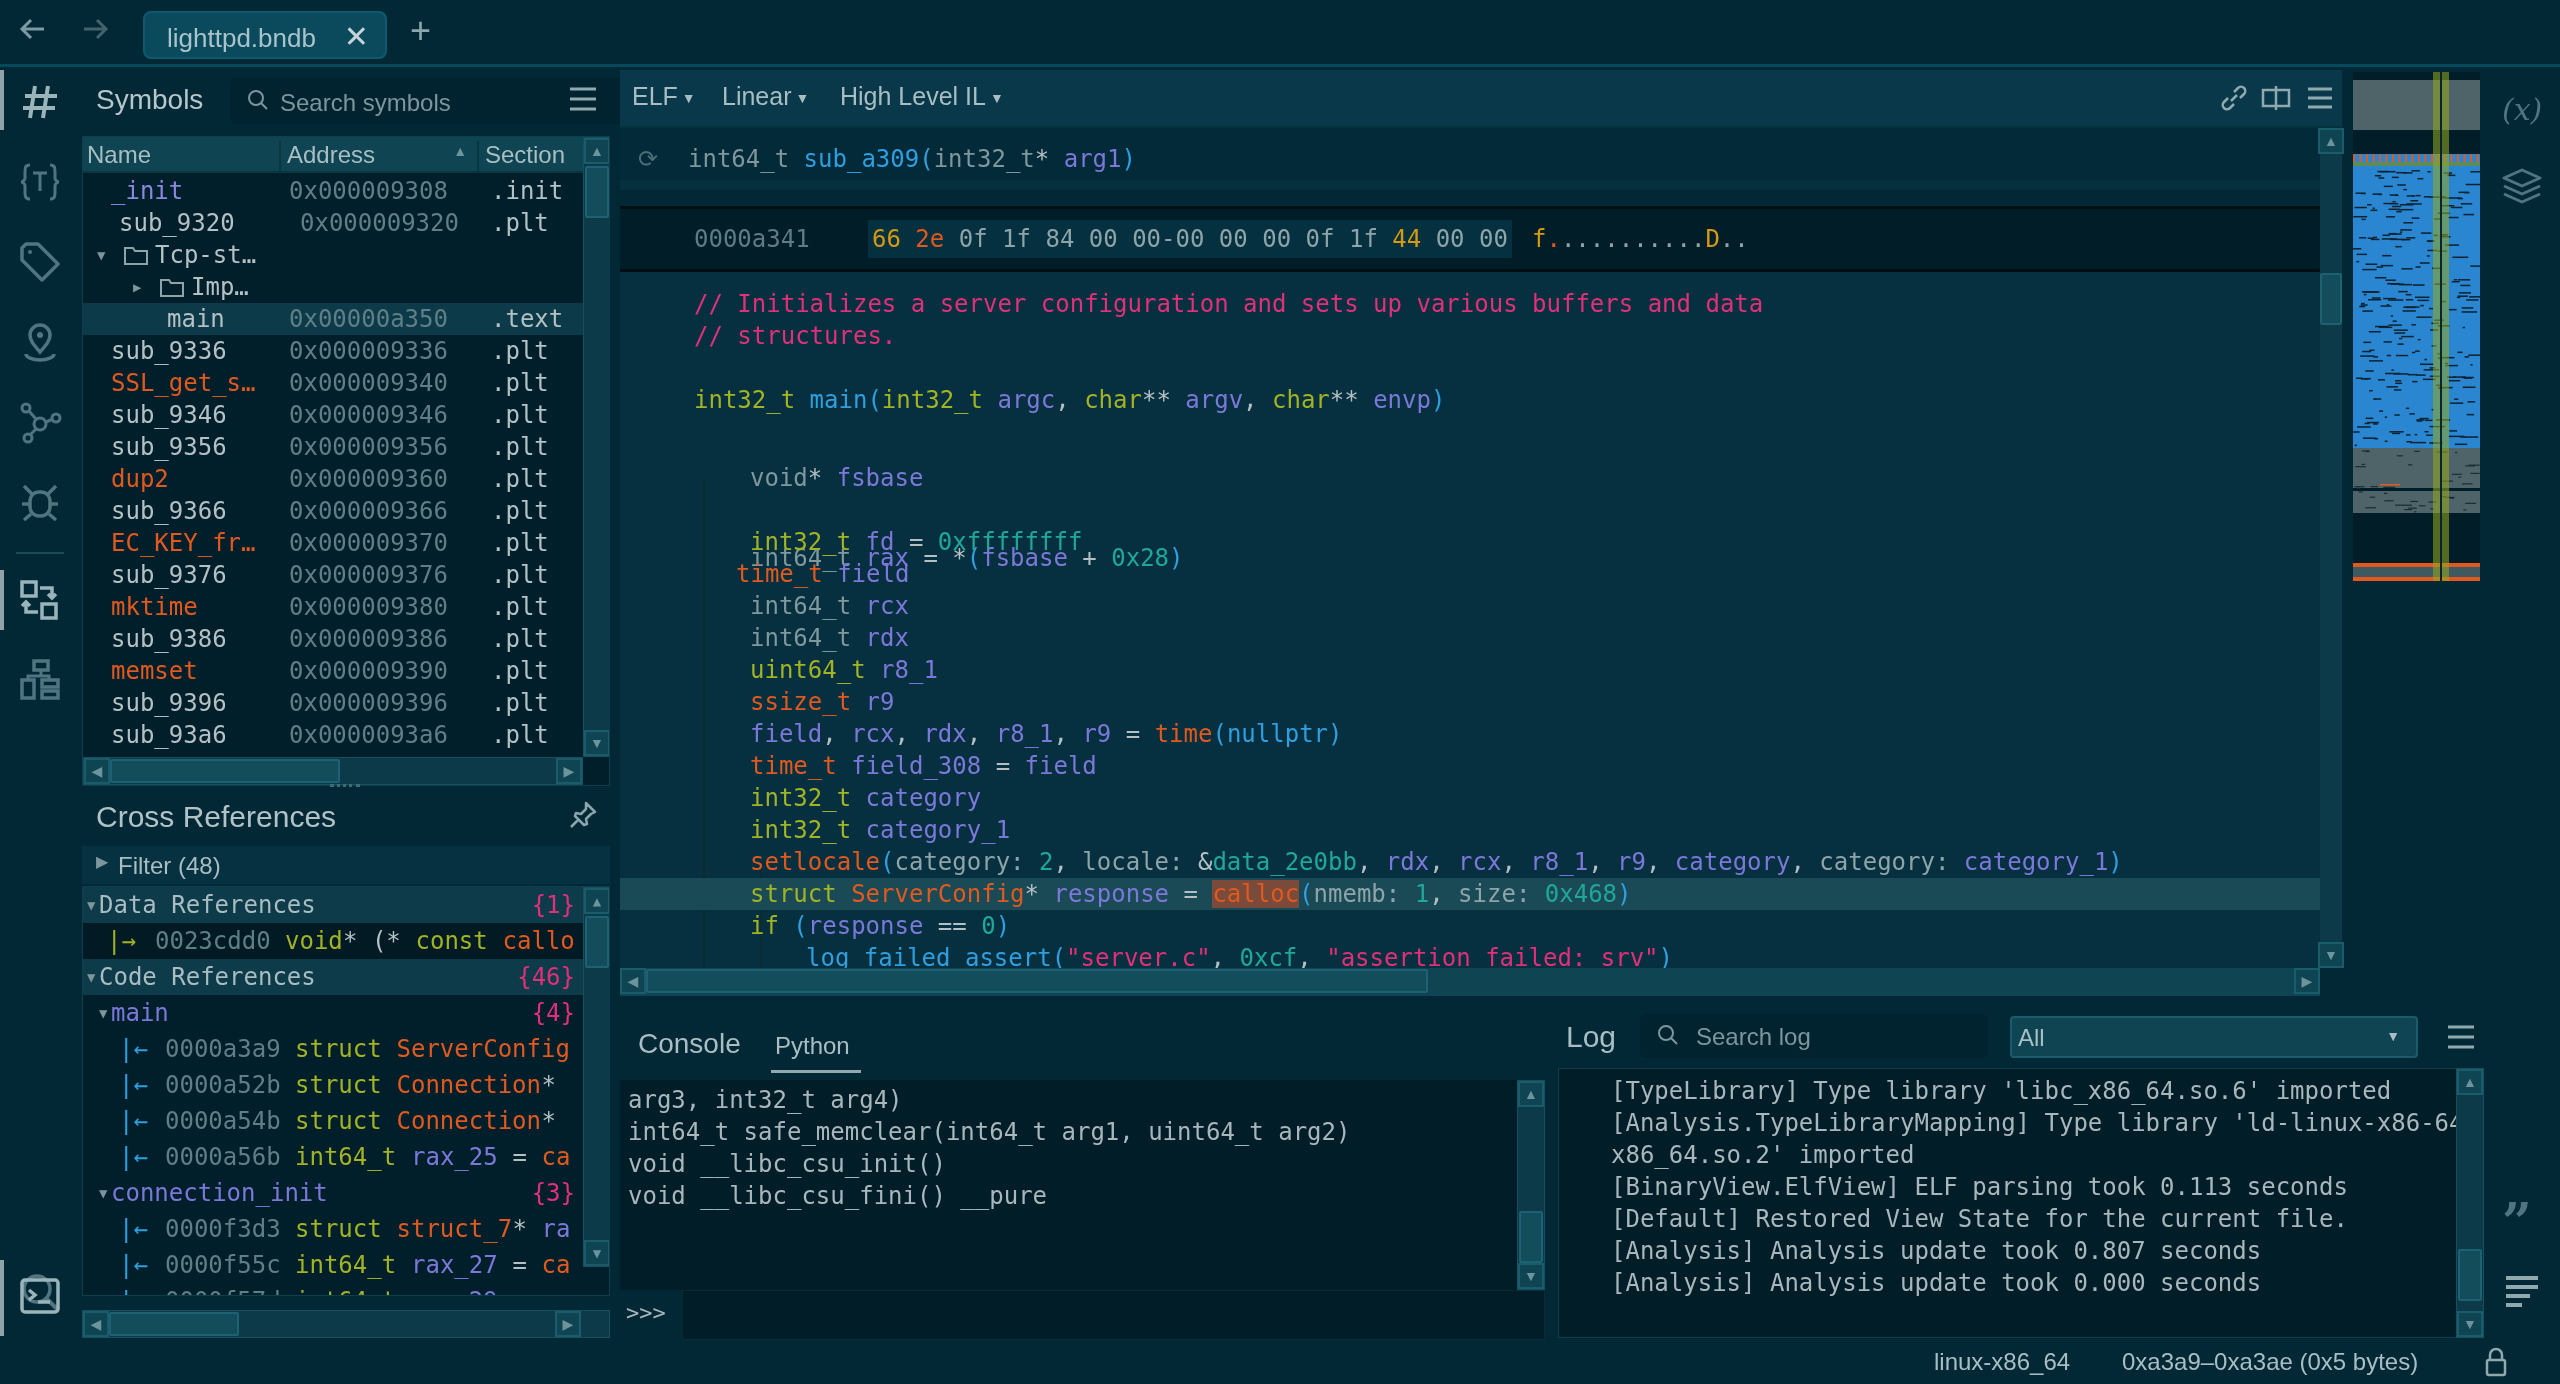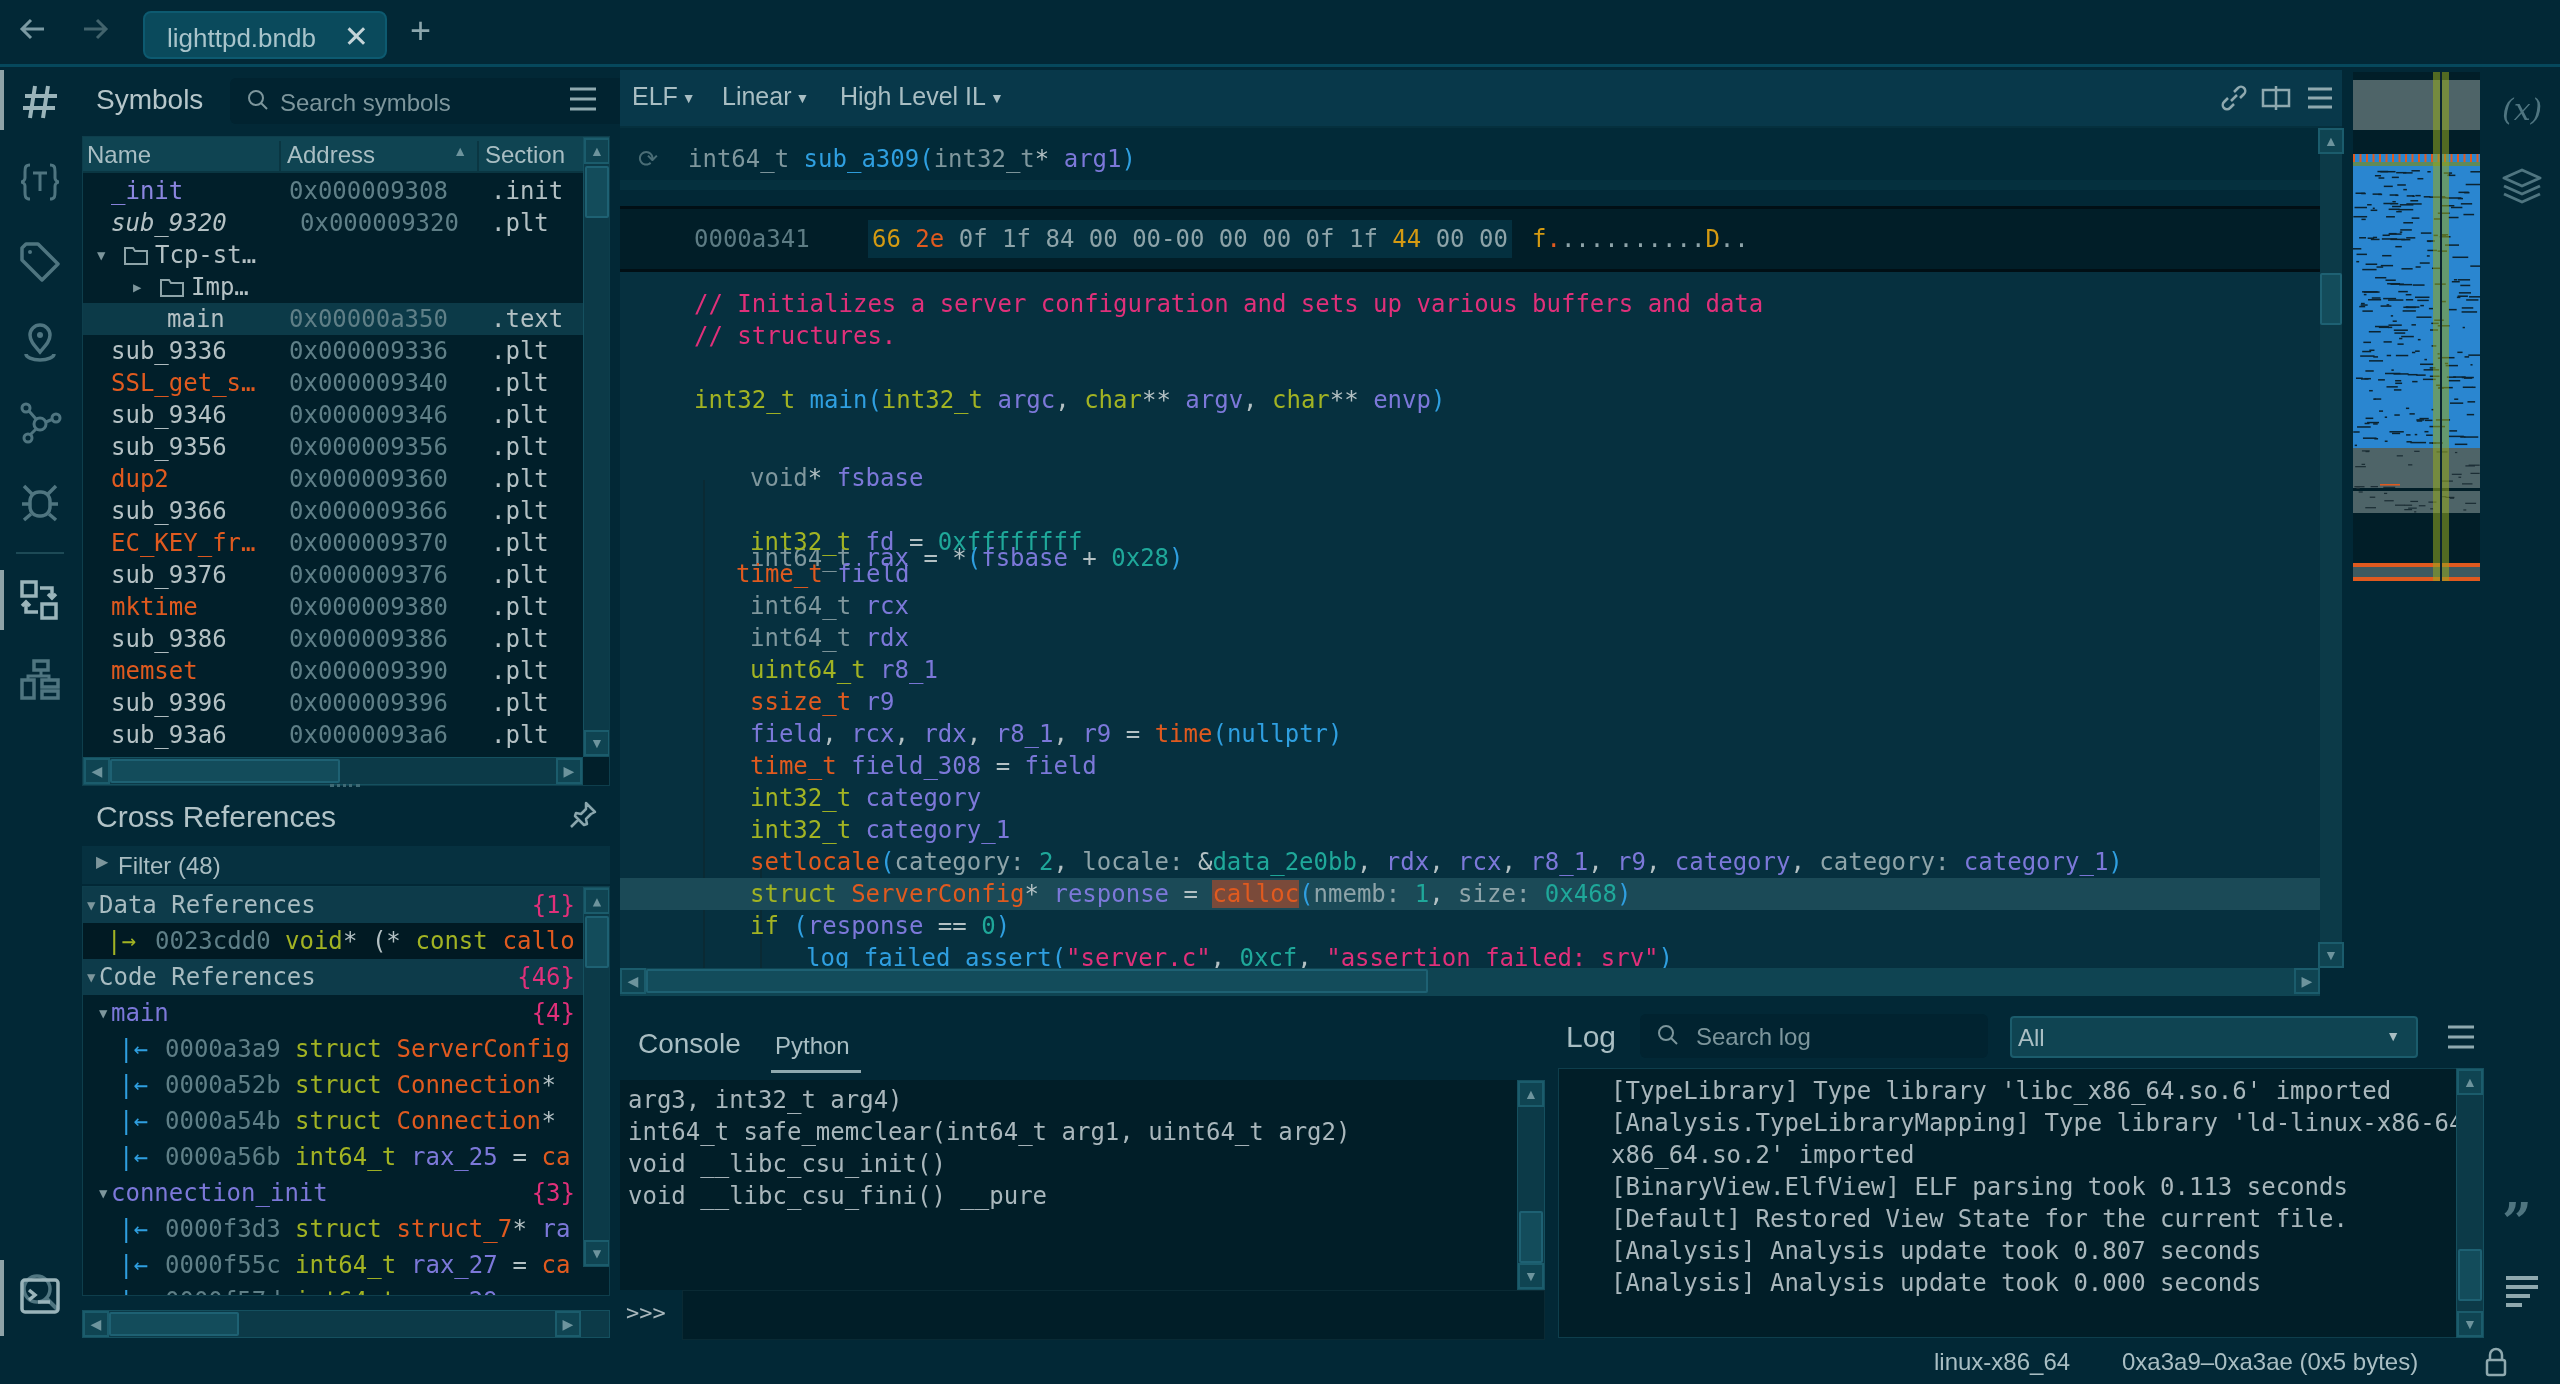--- a/index.html
+++ b/index.html
@@ -229,21 +229,21 @@
       <span class="hcell" style="left:200px;width:196px;padding-left:4px"><span>Address</span><span style="position:absolute;right:10px;top:2px;font-size:14px;color:#6d949d">▲</span></span>
       <span class="hcell" style="left:398px;width:102px;padding-left:4px;border-right:none">Section</span>
     </div>
     <div id="sym-rows" class="mono">
         <div class="sym-row" style="top: 38px;">
           <span class="c-init" style="left: 28px;">_init</span>
           <span class="c-addr" style="left: 206px;">0x000009308</span>
           <span class="c-sec" style="left: 408px;">.init</span>
         </div>
         <div class="sym-row" style="top: 70px;">
-          <span class="c-name" style="left: 28px; font-style: italic;">sub_9320</span>
+          <span class="c-name" style="left: 36px;">sub_9320</span>
           <span class="c-addr" style="left: 206px; margin-left: 11px;">0x000009320</span>
           <span class="c-sec" style="left: 408px;">.plt</span>
         </div>
         <div class="sym-row" style="top: 102px;">
           <span style="left: 14px; font-size: 14px; color: rgb(125, 150, 156);">▼</span>
           <span style="left: 40px;"><svg width="26" height="22" viewBox="0 0 26 22" style="margin-top:5px">
               <path d="M2 4h8l2 3h12v13H2z" stroke="#8ea4a9" stroke-width="2" fill="none"></path>
             </svg></span>
           <span class="c-name" style="left: 72px;">Tcp-st…</span>
         </div>

